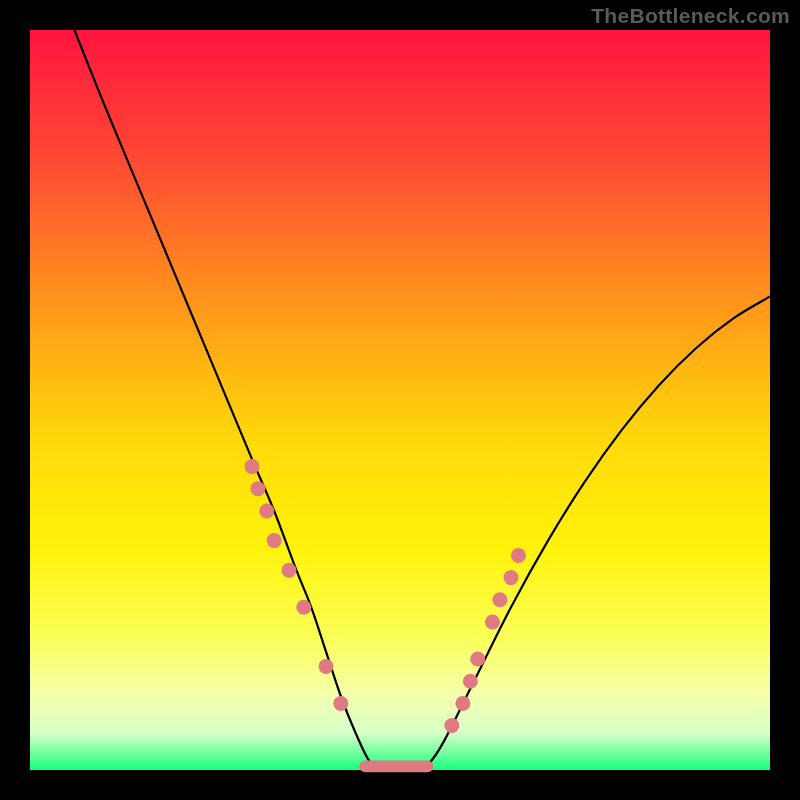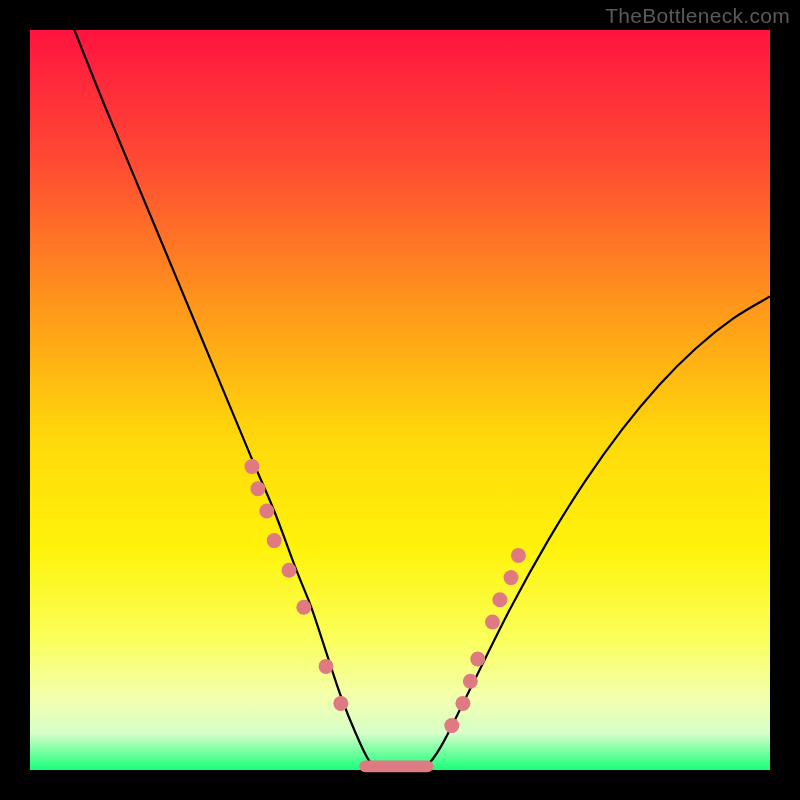--- a/index.html
+++ b/index.html
@@ -24,21 +24,21 @@
     left: 0;
     top: 0;
     width: 740px;
     height: 740px;
   }
   .watermark {
     position: absolute;
     top: 4px;
     right: 10px;
     font-size: 21px;
-    font-weight: 400;
+    font-weight: 700;
     color: #5a5a5a;
     letter-spacing: 0.3px;
   }
   svg.curve {
     position: absolute;
     left: 30px;
     top: 30px;
     width: 740px;
     height: 740px;
     overflow: visible;

